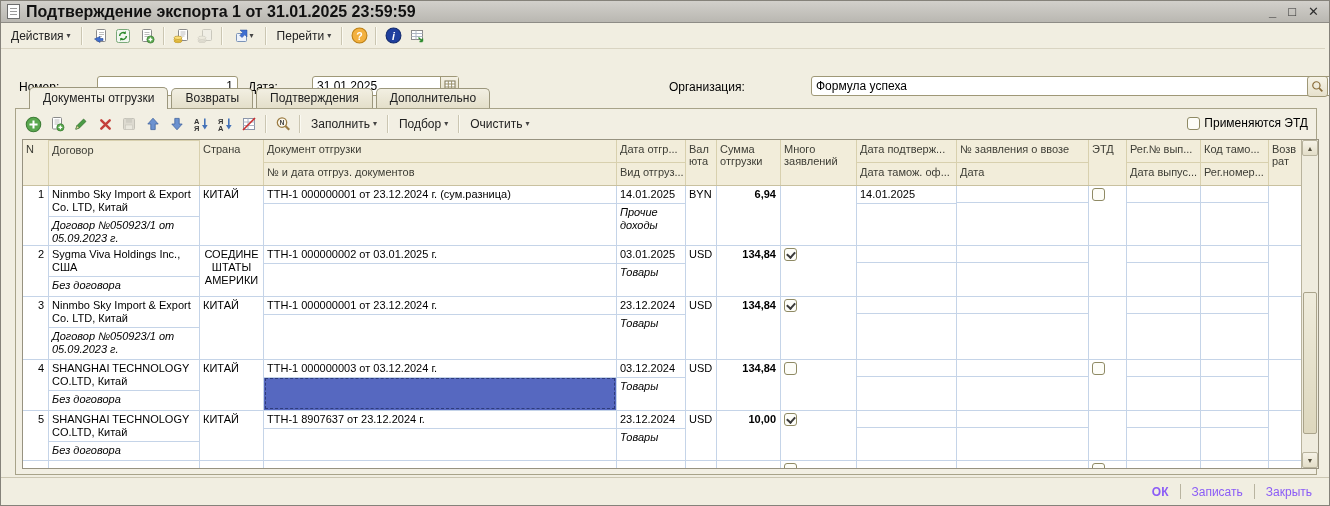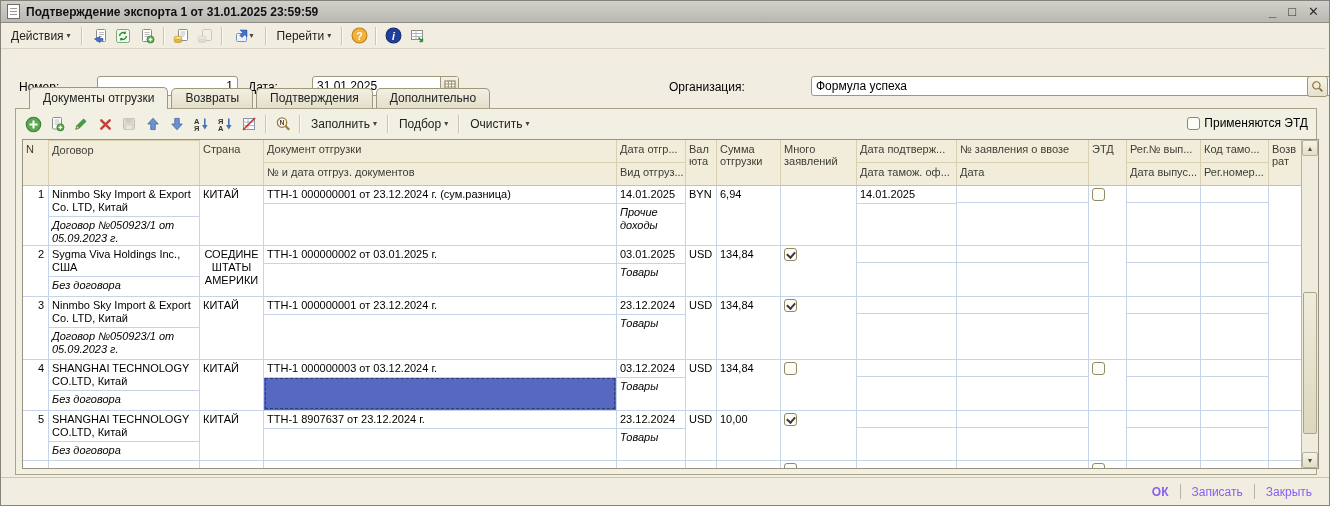--- a/index.html
+++ b/index.html
@@ -6,21 +6,21 @@
   *{box-sizing:border-box;}
   .window{position:relative;width:1330px;height:506px;background:#F1EEE1;border:1px solid #85827a;
           font-family:"Liberation Sans","DejaVu Sans",sans-serif;color:#000;overflow:hidden;}
   
   .titlebar{position:absolute;left:0;top:0;right:0;height:22px;
             background:linear-gradient(#d2d0cb,#b9b7b1);border-bottom:1px solid #8e8c86;
             display:flex;align-items:center;padding:0 6px;}
   .title-icon{width:13px;height:15px;background:#fdfdfd;border:1px solid #6d6d6d;margin-right:6px;position:relative;}
   .title-icon::after{content:"";position:absolute;left:2px;top:3px;width:7px;height:1px;background:#9a9a9a;
                      box-shadow:0 3px 0 #9a9a9a,0 6px 0 #9a9a9a;}
-  .title-text{font-size:12px;font-weight:bold;color:#111;}
+  .title-text{font-size:16px;font-weight:bold;color:#111;}
   .win-controls{margin-left:auto;display:flex;align-items:flex-end;gap:12px;padding-right:4px;}
   .win-controls span{font-size:13px;font-weight:bold;color:#2e2e2e;line-height:14px;cursor:default;}
   
   .mtoolbar{position:absolute;left:0;top:22px;right:4px;height:26px;display:flex;align-items:center;
             gap:2px;padding:0 5px;border-bottom:1px solid #d9d4c2;background:#F1EEE1;}
   .tbtn{display:flex;align-items:center;gap:3px;height:22px;padding:0 4px;border:1px solid transparent;
         border-radius:2px;font-size:12px;color:#222;cursor:default;}
   .caret{font-size:8px;color:#444;line-height:8px;}
   .tsep{width:2px;height:18px;border-left:1px solid #cbc6b2;border-right:1px solid #fbfaf2;margin:0 3px;}
   .ibtn{width:22px;height:22px;display:flex;align-items:center;justify-content:center;border:1px solid transparent;border-radius:2px;}
@@ -63,21 +63,21 @@
   .trow{display:flex;border-bottom:1px solid #C5D4E8;overflow:hidden;background:#fff;}
   .r0{height:60px}.r1{height:51px}.r2{height:63px}.r3{height:51px}.r4{height:50px}.rp{height:7px;border-bottom:none;}
   .c{border-right:1px solid #C5D4E8;overflow:hidden;font-size:11px;line-height:13px;}
   .span{padding:2px 3px;}
   .split{display:flex;flex-direction:column;padding:0;}
   .sub{padding:2px 3px;overflow:hidden;}
   .sub.top{min-height:16px;}
   .sub.bot{flex:1;border-top:1px solid #C5D4E8;font-style:italic;}
   .sel{background:#5668C0;outline:1px dashed #2e3c7a;outline-offset:-2px;}
   .num{text-align:right;padding-right:4px;}
-  .amt{text-align:left;padding-right:4px;}
+  .amt{text-align:right;padding-right:4px;font-weight:bold;}
   .ctr{text-align:center;}
   
   .w-n{width:26px;flex:0 0 26px}.w-ctr{width:151px;flex:0 0 151px}.w-cty{width:64px;flex:0 0 64px}
   .w-doc{width:353px;flex:0 0 353px}.w-sdt{width:69px;flex:0 0 69px}.w-cur{width:31px;flex:0 0 31px}
   .w-amt{width:64px;flex:0 0 64px}.w-mny{width:76px;flex:0 0 76px}.w-cnf{width:100px;flex:0 0 100px}
   .w-app{width:132px;flex:0 0 132px}.w-etd{width:38px;flex:0 0 38px}.w-reg{width:74px;flex:0 0 74px}
   .w-cod{width:68px;flex:0 0 68px}.w-ret{width:31px;flex:0 0 31px;border-right:none;}
   
   .vsb{width:17px;background:#EFECDE;border-left:1px solid #b8b39d;display:flex;flex-direction:column;}
   .sbtn{height:16px;display:flex;align-items:center;justify-content:center;font-size:7px;color:#55503e;

